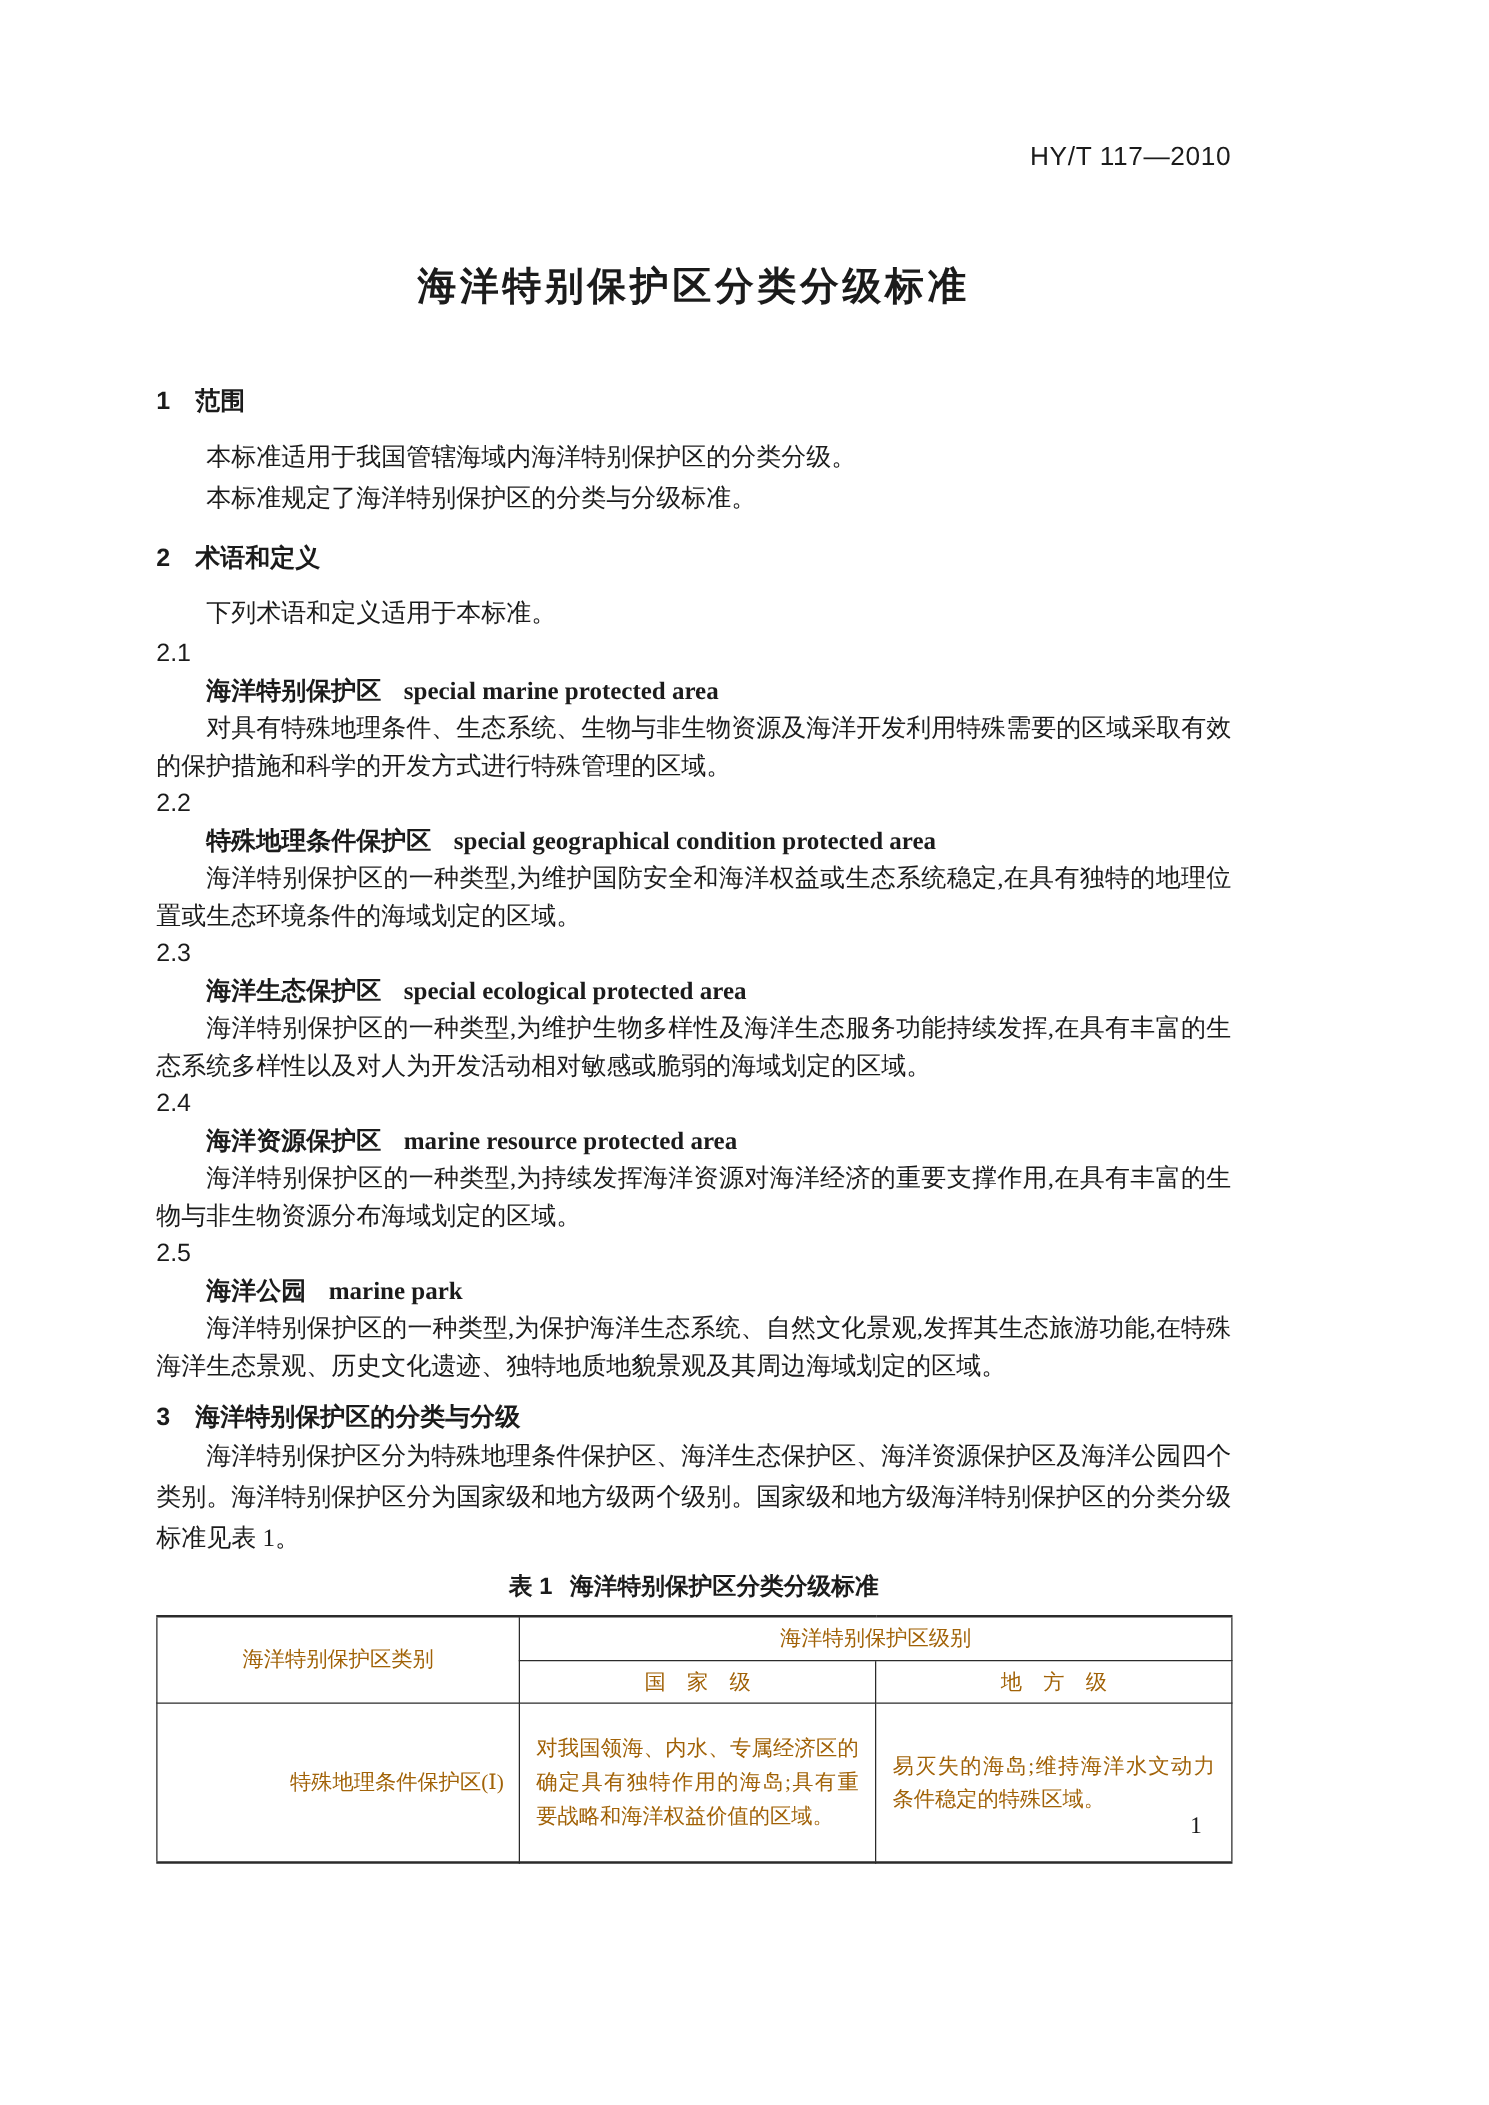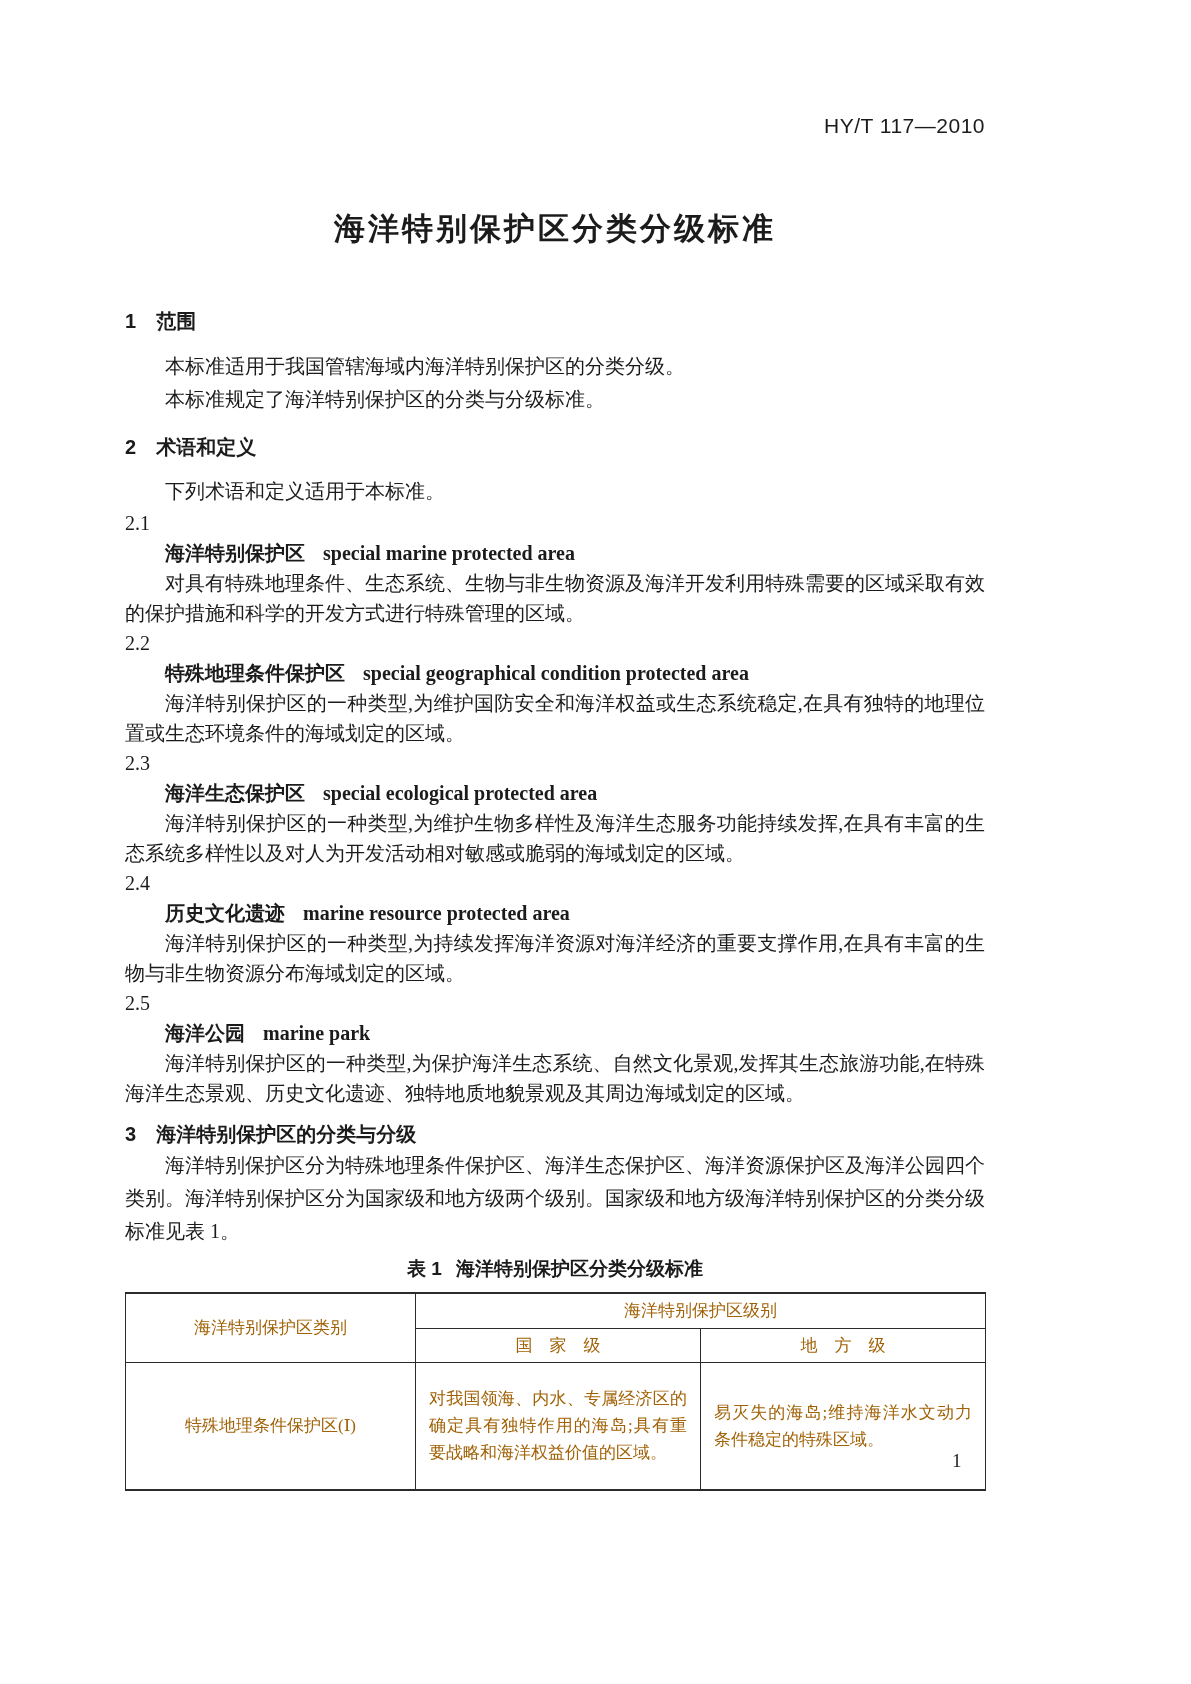--- a/index.html
+++ b/index.html
@@ -46,21 +46,21 @@
     line-height: 33px;
     text-align: justify;
     text-indent: 2em;
   }
   .pg1 { margin-top: 14px; }
   .intro { margin-top: 13px; line-height: 30px; }
   .p3 { line-height: 32px; }
 
   .term-block { }
   .term-number {
-    font-family: Liberation Serif, serif;
+    font-family: Liberation Sans, sans-serif;
     font-size: 20px;
     line-height: 30px;
   }
   .term-line {
     padding-left: 40px;
     line-height: 30px;
     font-size: 20px;
     font-weight: bold;
   }
   .term-zh { font-family: "Liberation Sans", "DejaVu Sans", sans-serif; }
@@ -95,21 +95,21 @@
     color: #a16207;
   }
   td.hcell {
     text-align: center;
     vertical-align: middle;
     height: 35px;
     font-size: 17px;
   }
   tr.subhead td { height: 34px; }
   td.cat-cell {
-    text-align: center;
+    text-align: right;
     vertical-align: middle;
     height: 128px;
     padding: 8px 12px;
   }
   td.desc-cell {
     vertical-align: middle;
     padding: 10px 13px;
     line-height: 27px;
     text-align: justify;
   }
@@ -164,21 +164,21 @@
       <div class="term-number">2.3</div>
       <div class="term-line">
         <span class="term-zh">海洋生态保护区</span><span class="term-en">special ecological protected area</span>
       </div>
       <p class="def">海洋特别保护区的一种类型,为维护生物多样性及海洋生态服务功能持续发挥,在具有丰富的生态系统多样性以及对人为开发活动相对敏感或脆弱的海域划定的区域。</p>
     </div>
 
     <div class="term-block">
       <div class="term-number">2.4</div>
       <div class="term-line">
-        <span class="term-zh">历史文化遗迹</span><span class="term-en">marine resource protected area</span>
+        <span class="term-zh">海洋资源保护区</span><span class="term-en">marine resource protected area</span>
       </div>
       <p class="def">海洋特别保护区的一种类型,为持续发挥海洋资源对海洋经济的重要支撑作用,在具有丰富的生物与非生物资源分布海域划定的区域。</p>
     </div>
 
     <div class="term-block">
       <div class="term-number">2.5</div>
       <div class="term-line">
         <span class="term-zh">海洋公园</span><span class="term-en">marine park</span>
       </div>
       <p class="def">海洋特别保护区的一种类型,为保护海洋生态系统、自然文化景观,发挥其生态旅游功能,在特殊海洋生态景观、历史文化遗迹、独特地质地貌景观及其周边海域划定的区域。</p>

